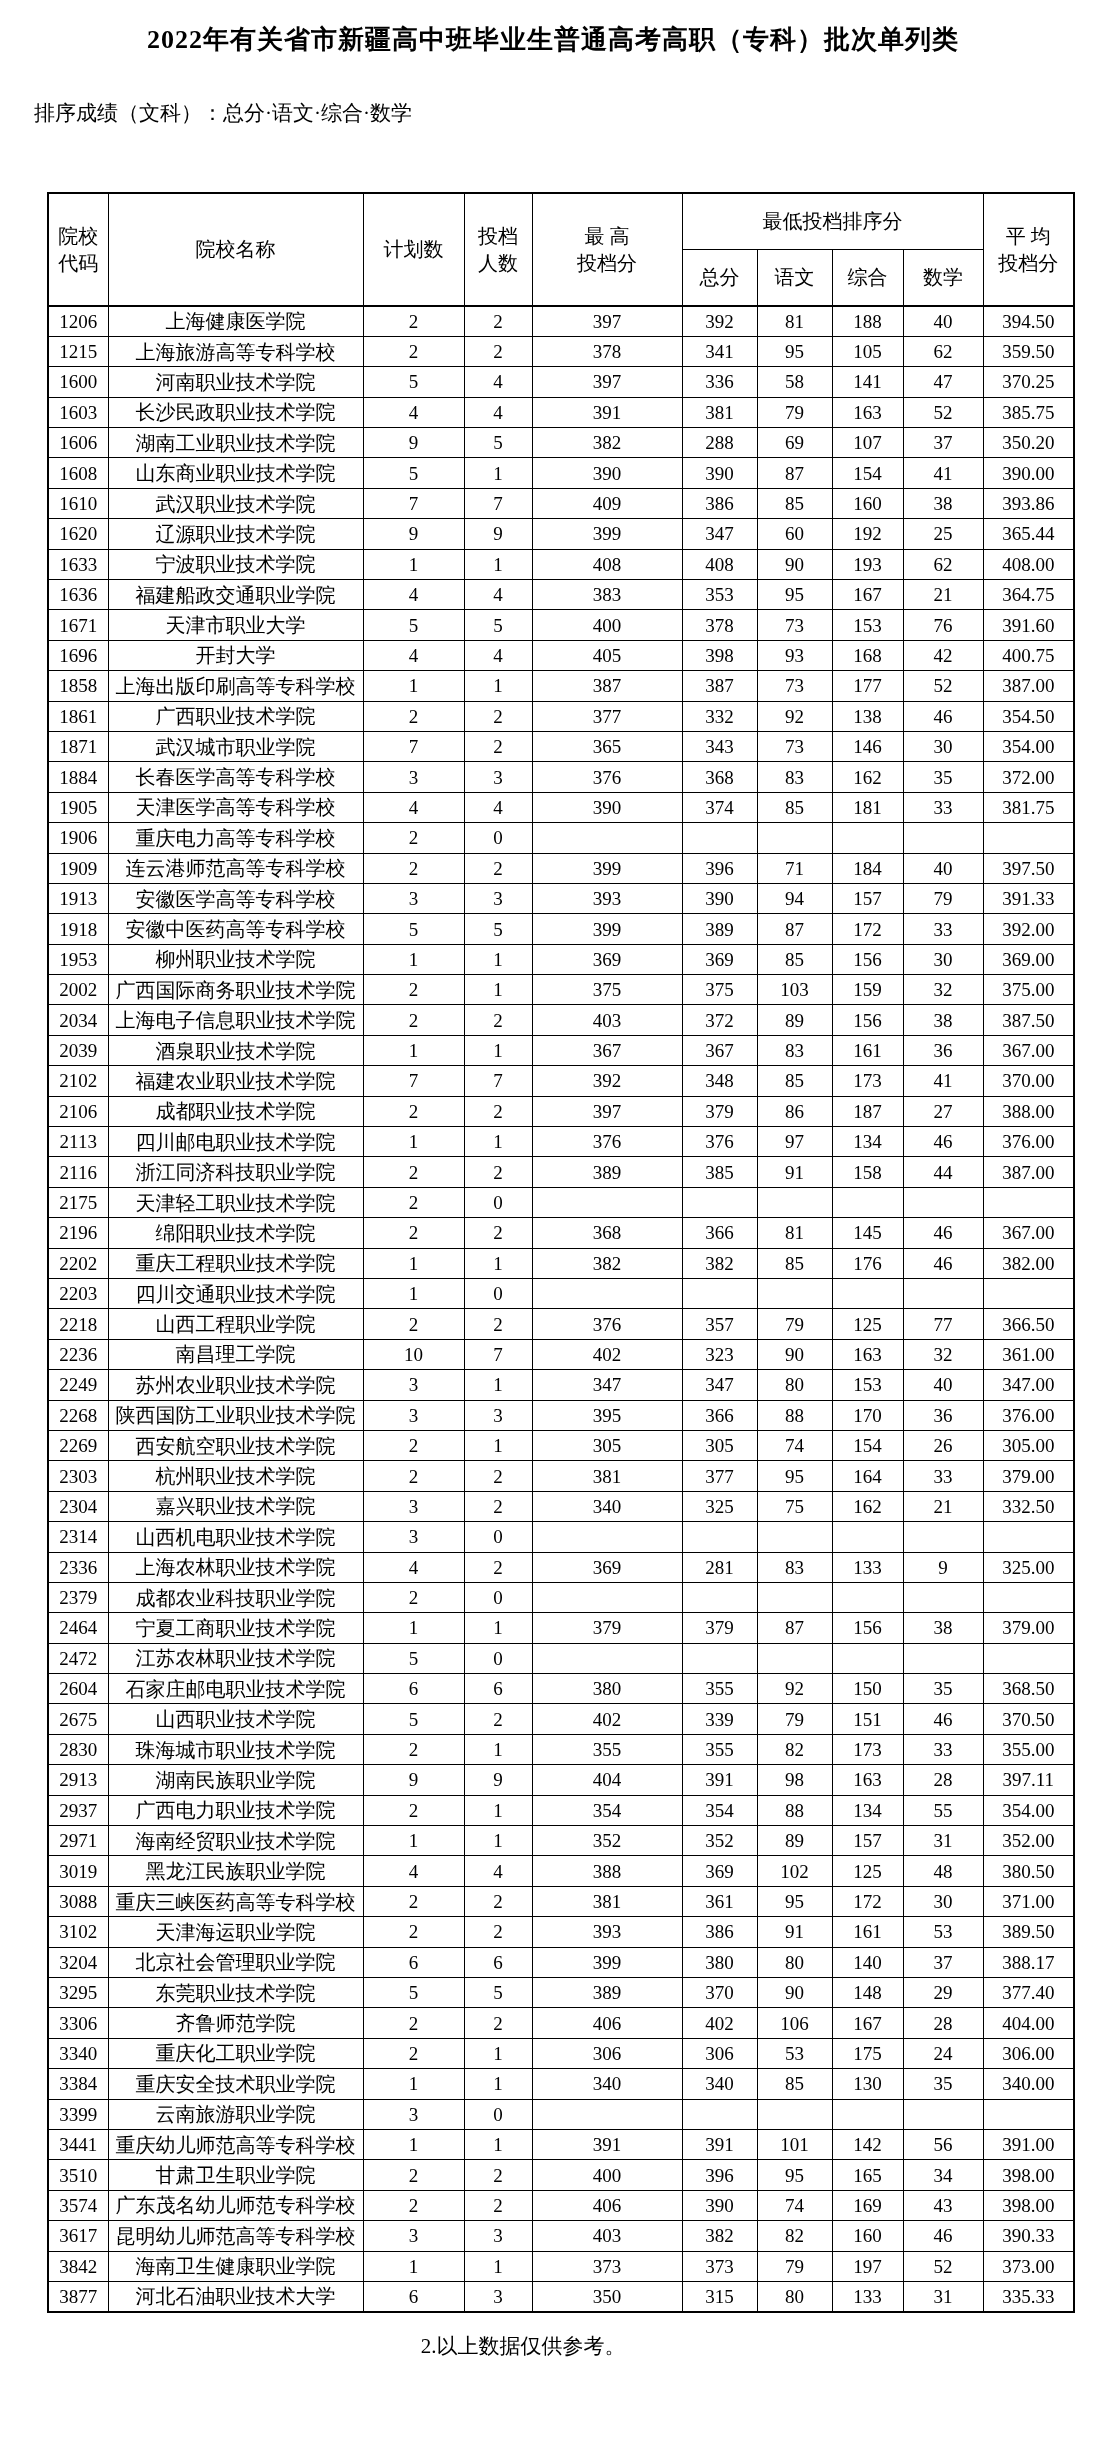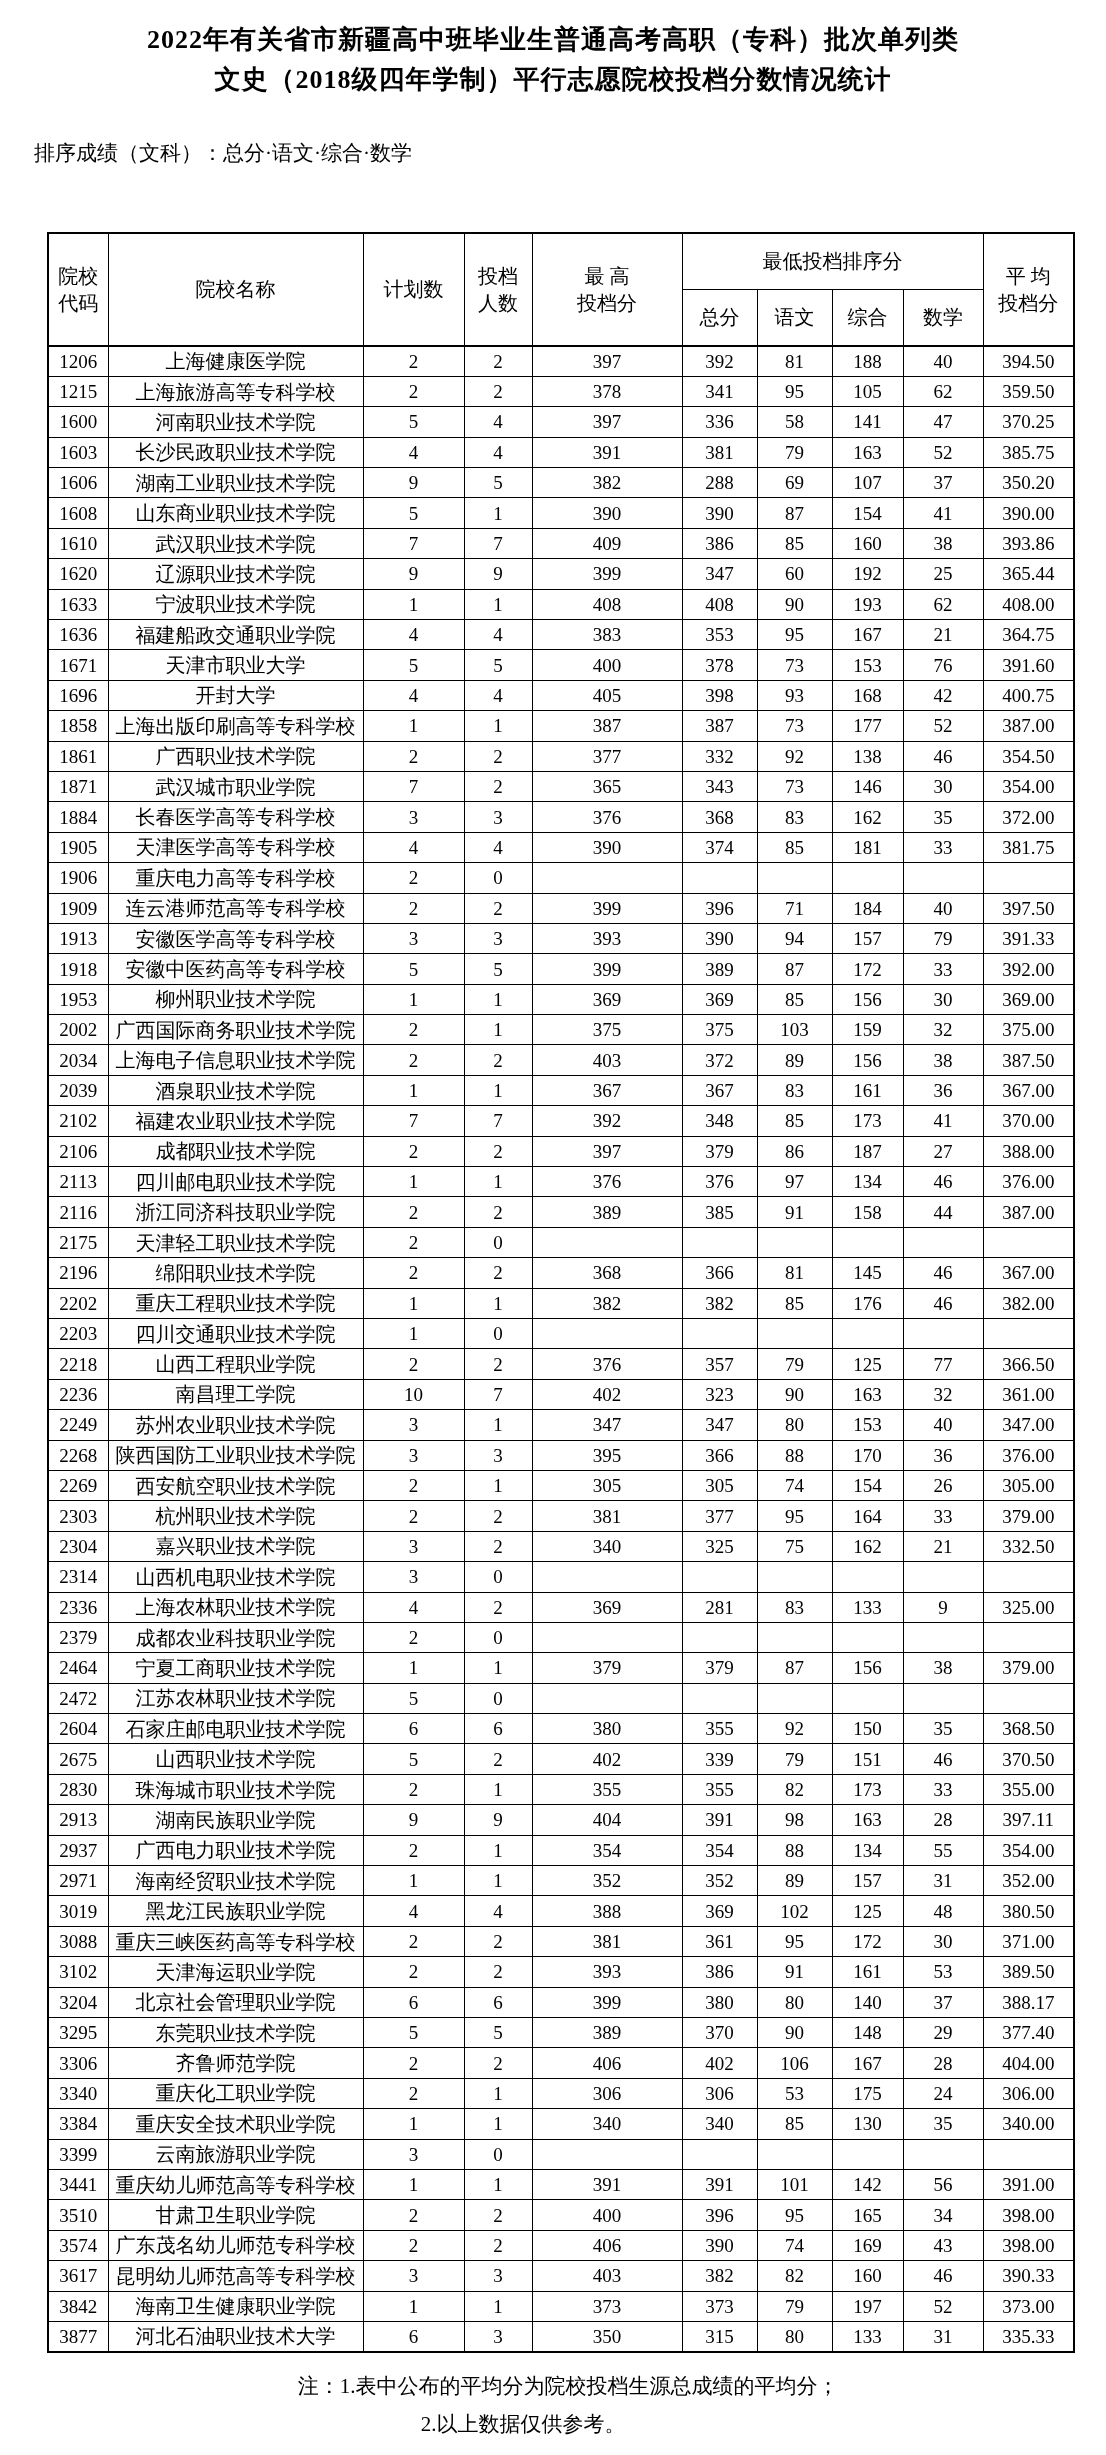--- a/index.html
+++ b/index.html
@@ -80,21 +80,20 @@
   .note-line.first { padding-left: 30px; }
   .note-line.second { padding-right: 60px; }
 </style>
 </head>
 <body>
 
 <div class="page">
 
   <div class="title-block">
     <div class="title-line">2022年有关省市新疆高中班毕业生普通高考高职（专科）批次单列类</div>
-    <div class="title-line">文史（2018级四年学制）平行志愿院校投档分数情况统计</div>
   </div>
 
   <div class="subtitle">排序成绩（文科）：总分·语文·综合·数学</div>
 
   <table class="score-table">
     <colgroup>
       <col style="width:60px">
       <col style="width:255px">
       <col style="width:101px">
       <col style="width:68px">
@@ -916,17 +915,16 @@
           <td class="num-cell">315</td>
           <td class="num-cell">80</td>
           <td class="num-cell">133</td>
           <td class="num-cell">31</td>
           <td class="num-cell">335.33</td>
         </tr>
       </tbody>
   </table>
 
   <div class="notes">
-    <div class="note-line first">注：1.表中公布的平均分为院校投档生源总成绩的平均分；</div>
     <div class="note-line second">2.以上数据仅供参考。</div>
   </div>
 
 </div>
 
 </body></html>

